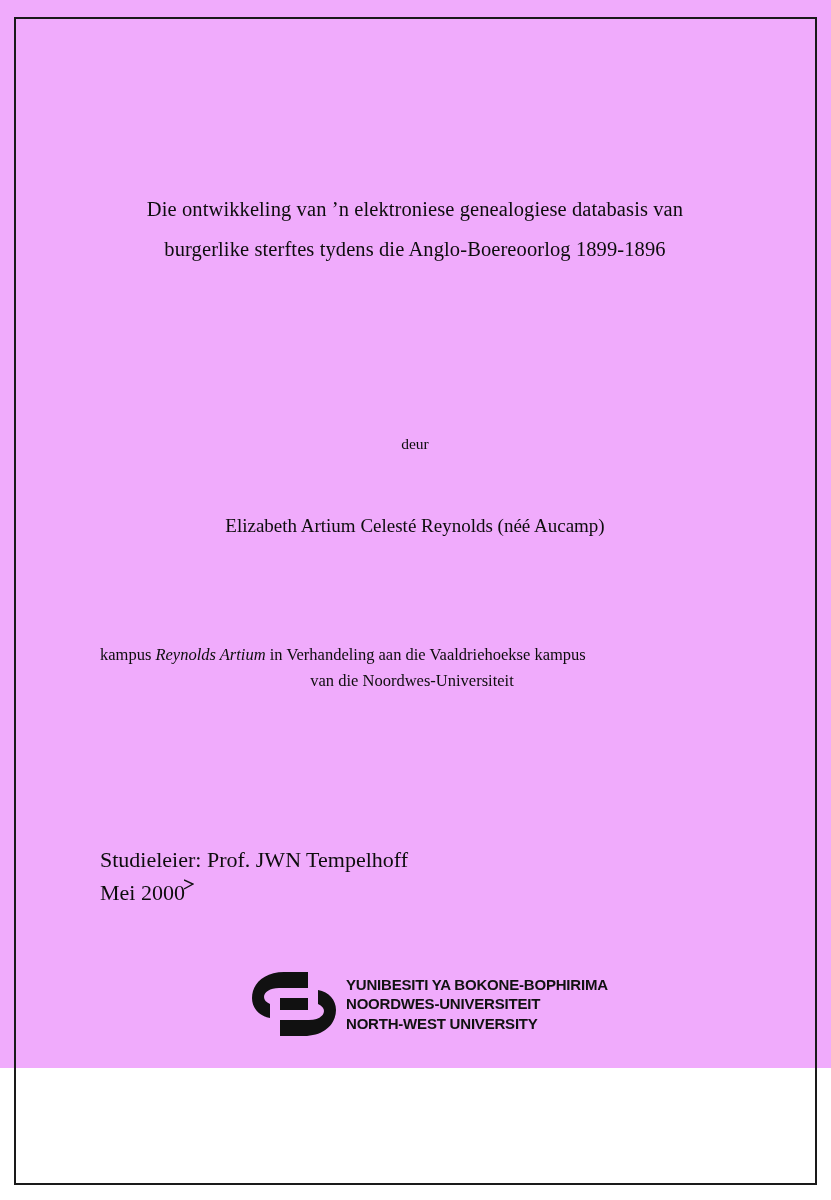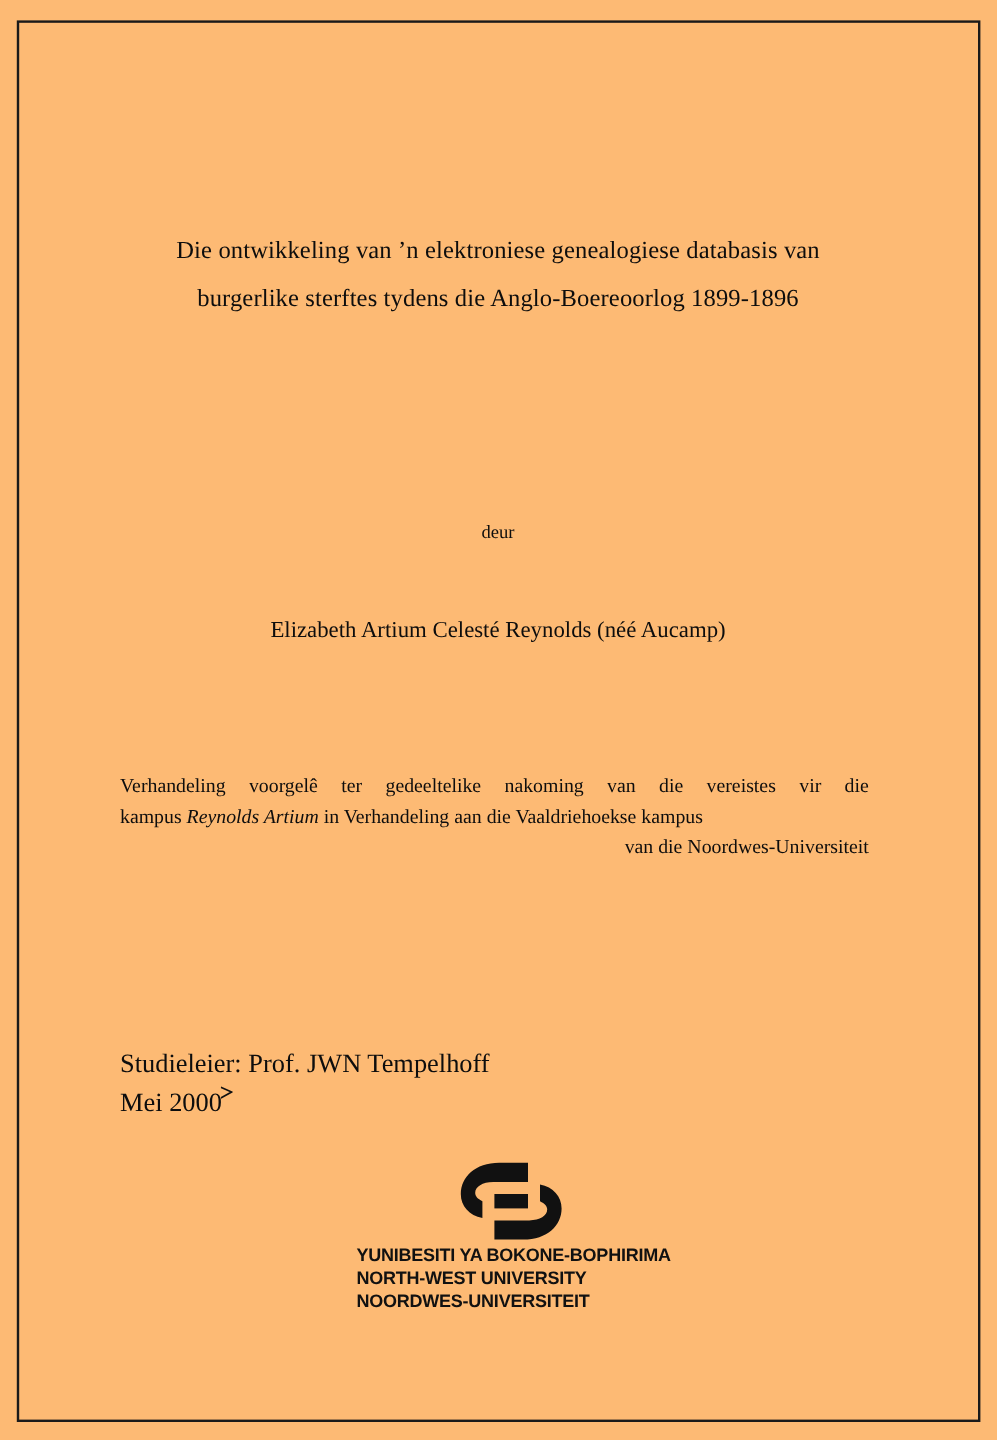--- a/index.html
+++ b/index.html
@@ -10,22 +10,22 @@
   body {
     width: 831px;
     height: 1200px;
     font-family: "Liberation Serif", serif;
     color: #111111;
     overflow: hidden;
   }
   .page {
     position: relative;
     width: 831px;
-    height: 1200px;
-    background: #fdba74;
+    height: 1068px;
+    background: #f0abfc;
     box-sizing: border-box;
   }
   
   .scan-frame {
     position: absolute;
     left: 14px;
     top: 17px;
     width: 803px;
     height: 1168px;
     border: 2px solid #1a1a1a;
@@ -64,21 +64,21 @@
   .abstract-block {
     margin-top: 105px;
     font-size: 16.5px;
     line-height: 1.55;
     color: #0d0d0d;
     text-align: justify;
     width: 624px;
   }
   .abstract-block .l1 { text-align: justify; text-align-last: justify; }
   .abstract-block .l2 { text-align: left; }
-  .abstract-block .l3 { text-align: right; }
+  .abstract-block .l3 { text-align: center; }
   .abstract-block i { font-style: italic; }
   .supervisor-block {
     margin-top: 150px;
     font-size: 22px;
     line-height: 1.5;
     color: #0d0d0d;
   }
   .supervisor-block div { white-space: nowrap; }
   .date-line {
     position: relative;
@@ -94,21 +94,20 @@
   }
   
   .logo-area {
     position: absolute;
     left: 246px;
     top: 965px;
     width: 360px;
     height: 78px;
     display: flex;
     align-items: center;
-    flex-direction: column;
   }
   .logo-mark {
     position: relative;
     width: 96px;
     height: 72px;
     flex: none;
   }
   .logo-text {
     margin-left: 4px;
     font-family: "Liberation Sans", sans-serif;
@@ -133,21 +132,20 @@
     <div class="title">
       <span class="title-line">Die ontwikkeling van ’n elektroniese genealogiese databasis van</span>
       <span class="title-line">burgerlike sterftes tydens die Anglo-Boereoorlog 1899-1896</span>
     </div>
 
     <div class="deur">deur</div>
 
     <div class="author">Elizabeth Artium Celesté Reynolds (néé Aucamp)</div>
 
     <div class="abstract-block">
-      <div class="l1">Verhandeling voorgelê ter gedeeltelike nakoming van die vereistes vir die</div>
       <div class="l2"><span>kampus </span><i>Reynolds Artium</i><span> in Verhandeling aan die Vaaldriehoekse kampus</span></div>
       <div class="l3">van die Noordwes-Universiteit</div>
     </div>
 
     <div class="supervisor-block">
       <div>Studieleier: Prof. JWN Tempelhoff</div>
       <div><span class="date-line"><span>Mei 2000</span><svg class="date-tick" viewBox="0 0 10 12">
               <path d="M0 1 L9 5 L0 10" stroke="#111" stroke-width="1.4" fill="none"></path>
             </svg></span></div>
     </div>
@@ -158,18 +156,18 @@
     <div class="logo-mark">
       <svg width="96" height="72" viewBox="0 0 96 72" aria-hidden="true">
 
         <path d="M38 4 C18 4 6 16 6 30 C6 40 13 48 24 50 L24 36 C20 34 18 32 18 29 C18 24 24 20 33 20 L62 20 L62 4 Z" fill="#111111"></path>
         <path d="M58 68 C78 68 90 56 90 42 C90 32 83 24 72 22 L72 36 C76 38 78 40 78 43 C78 48 72 52 63 52 L34 52 L34 68 Z" fill="#111111"></path>
         <rect x="34" y="30" width="28" height="12" fill="#111111"></rect>
       </svg>
     </div>
     <div class="logo-text">
       <div>YUNIBESITI YA BOKONE-BOPHIRIMA</div>
+      <div>NOORDWES-UNIVERSITEIT</div>
       <div>NORTH-WEST UNIVERSITY</div>
-      <div>NOORDWES-UNIVERSITEIT</div>
     </div>
   </div>
 
 </div>
 
 </body></html>

